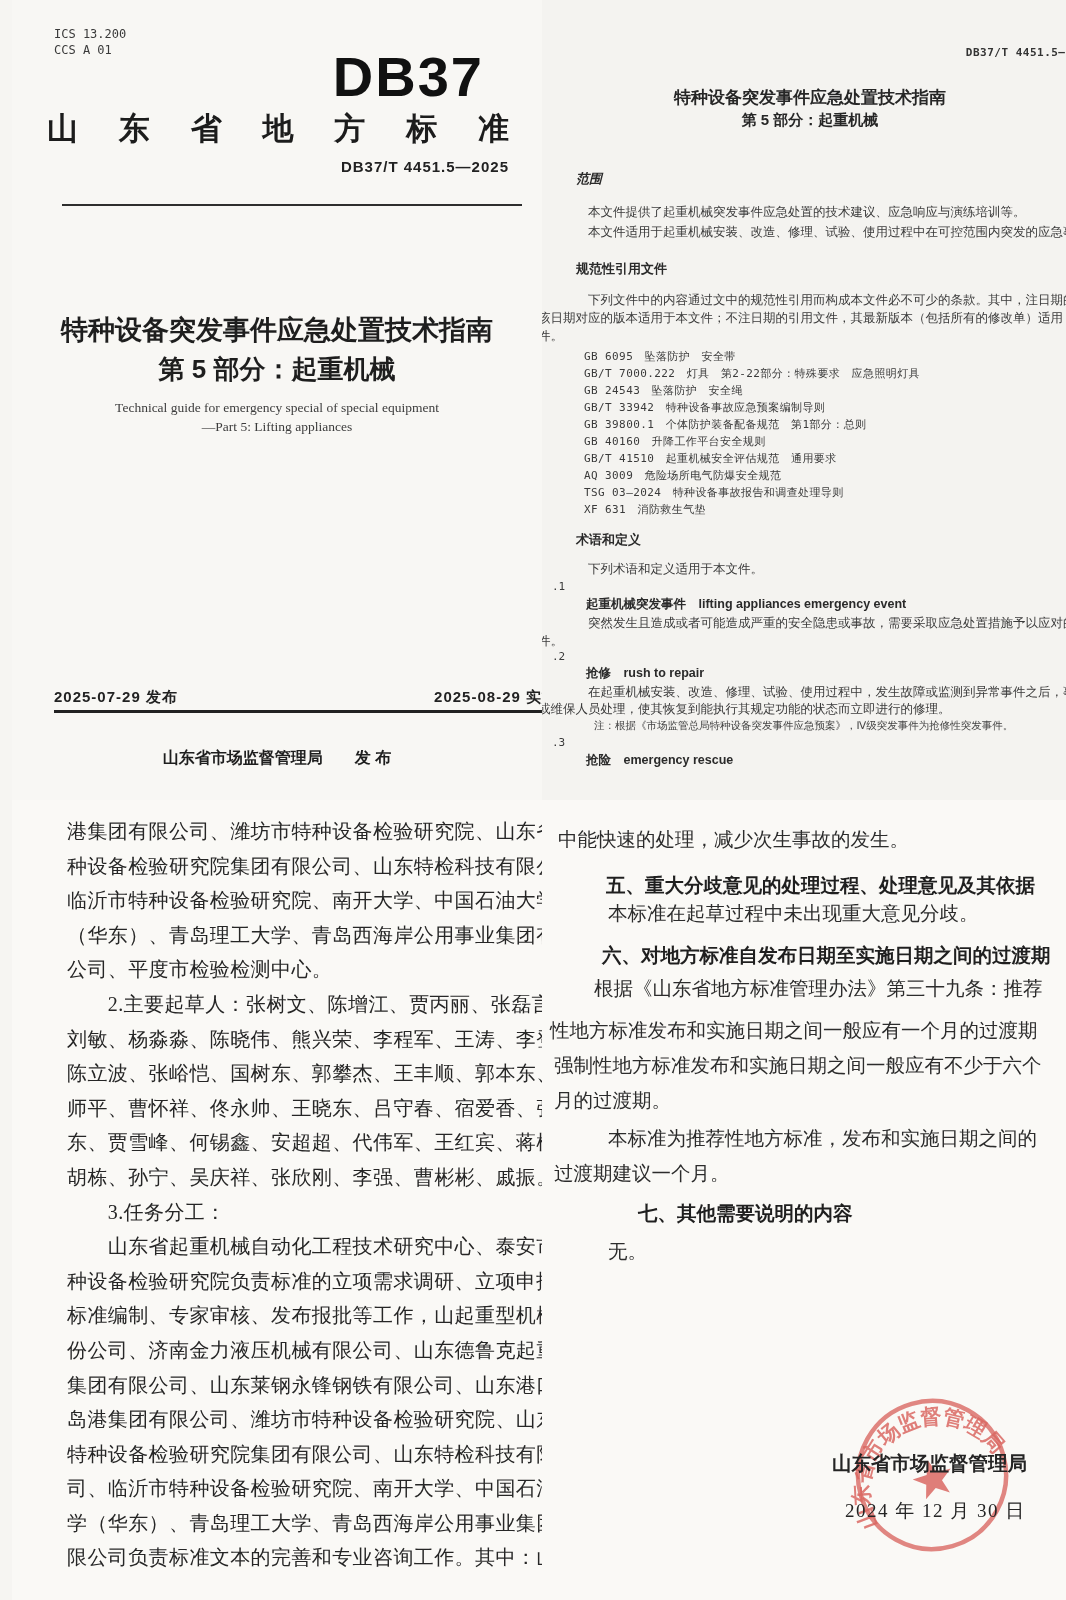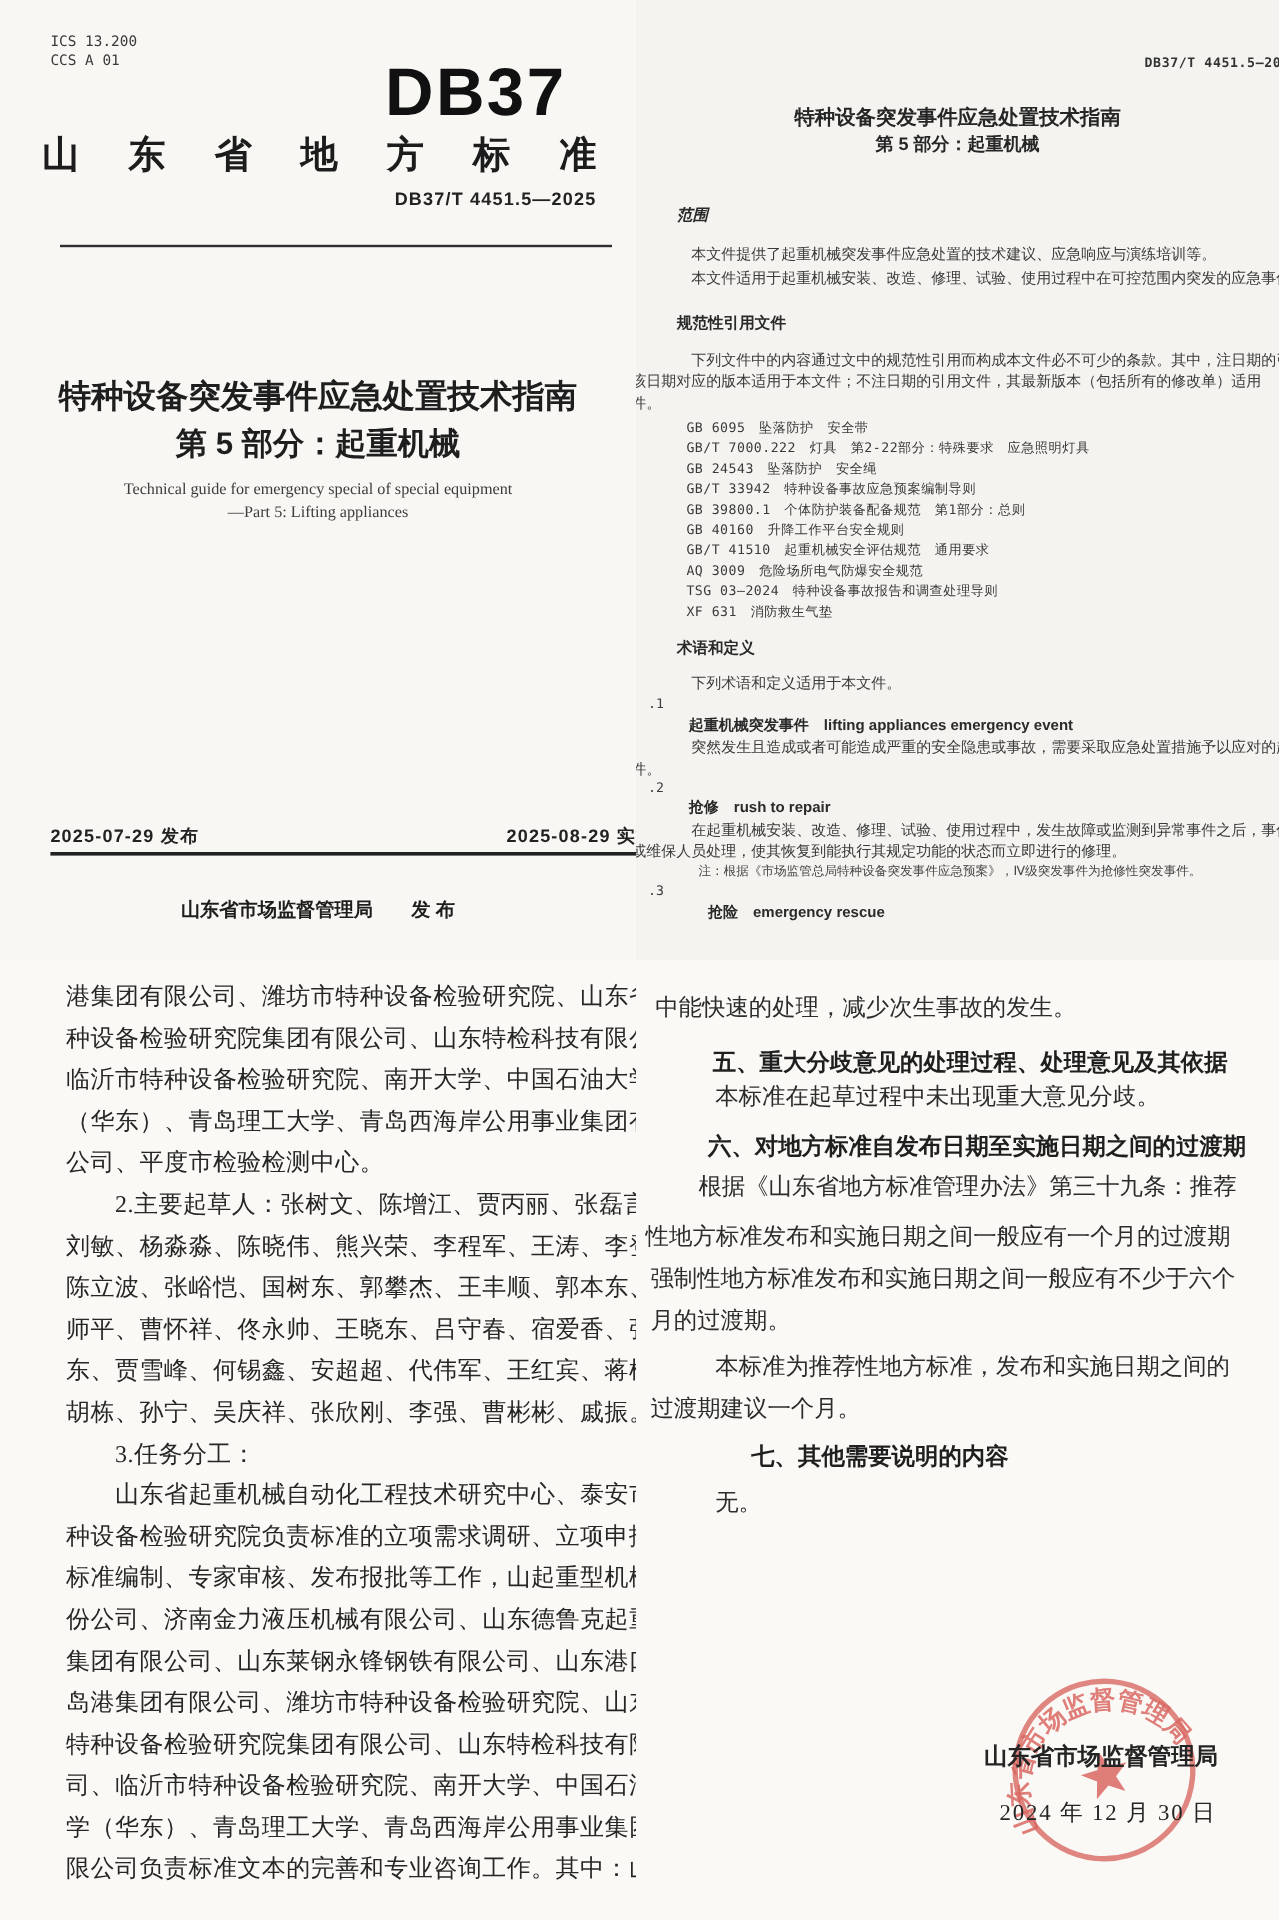--- a/index.html
+++ b/index.html
@@ -2,21 +2,21 @@
 <html><head>
 <meta charset="utf-8">
 <style>
   html,body{margin:0;padding:0;}
   body{
     width:1066px;height:1600px;position:relative;overflow:hidden;
     background:#f6f5f2;
     font-family:"Liberation Serif", serif;
     color:#2d2d2d;
   }
-  .page{position:absolute;overflow:hidden;}
+  .page{position:absolute;overflow:hidden;margin-left:12px;}
   .tl{left:0;top:0;width:530px;height:800px;background:#f8f7f4;}
   .tr{left:530px;top:0;width:536px;height:800px;background:#f4f3f0;}
   .bl{left:0;top:800px;width:530px;height:800px;background:#faf9f6;}
   .br{left:530px;top:800px;width:536px;height:800px;background:#faf9f6;}
   .abs{position:absolute;white-space:nowrap;}
   .sans{font-family:"Liberation Sans", sans-serif;}
   .mono{font-family:"DejaVu Sans Mono", monospace;}
 
   
   .ics{left:42px;top:26px;font-size:12px;line-height:16px;font-family:"DejaVu Sans Mono",monospace;color:#3a3a3a;white-space:pre-line;}
@@ -109,21 +109,21 @@
   <div class="abs body" style="left:46px;top:615px;">突然发生且造成或者可能造成严重的安全隐患或事故，需要采取应急处置措施予以应对的起重机</div>
   <div class="abs body" style="left:-4px;top:633px;">件。</div>
 
   <div class="abs num" style="left:10px;top:650px;">.2</div>
   <div class="abs term" style="left:44px;top:665px;">抢修　rush to repair</div>
   <div class="abs body" style="left:46px;top:684px;">在起重机械安装、改造、修理、试验、使用过程中，发生故障或监测到异常事件之后，事件使</div>
   <div class="abs body" style="left:-4px;top:701px;">或维保人员处理，使其恢复到能执行其规定功能的状态而立即进行的修理。</div>
   <div class="abs note" style="left:52px;top:719px;">注：根据《市场监管总局特种设备突发事件应急预案》，Ⅳ级突发事件为抢修性突发事件。</div>
 
   <div class="abs num" style="left:10px;top:736px;">.3</div>
-  <div class="abs term" style="left:60px;top:752px;">抢险　emergency rescue</div>
+  <div class="abs term" style="left:44px;top:752px;">抢险　emergency rescue</div>
 </section>
 
 <section class="page bl">
   <div class="flow">
     <div class="ln">港集团有限公司、潍坊市特种设备检验研究院、山东省特</div>
     <div class="ln">种设备检验研究院集团有限公司、山东特检科技有限公司、</div>
     <div class="ln">临沂市特种设备检验研究院、南开大学、中国石油大学</div>
     <div class="ln">（华东）、青岛理工大学、青岛西海岸公用事业集团有限</div>
     <div class="ln">公司、平度市检验检测中心。</div>
     <div class="ln">　　2.主要起草人：张树文、陈增江、贾丙丽、张磊言、</div>

